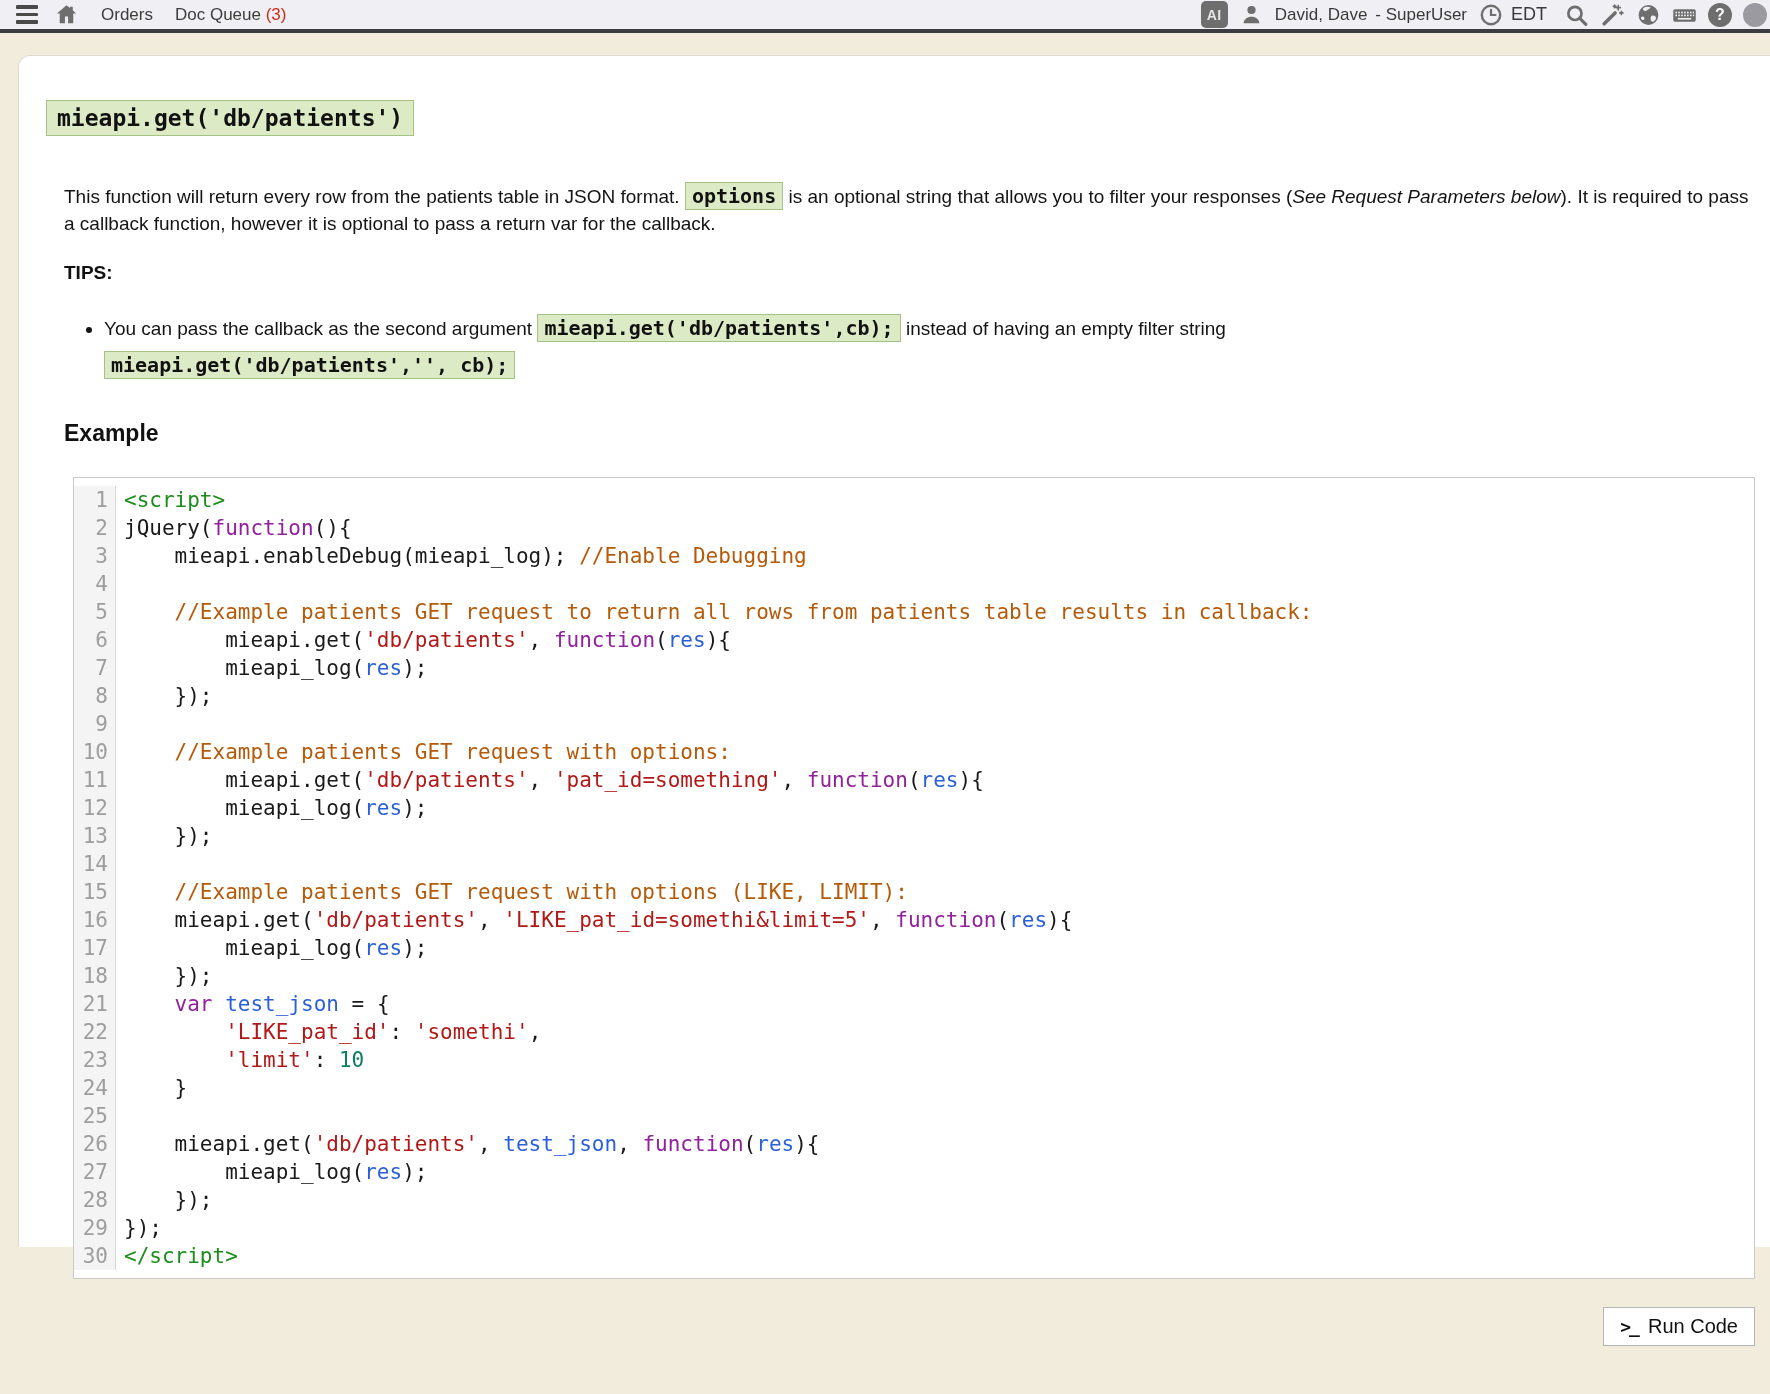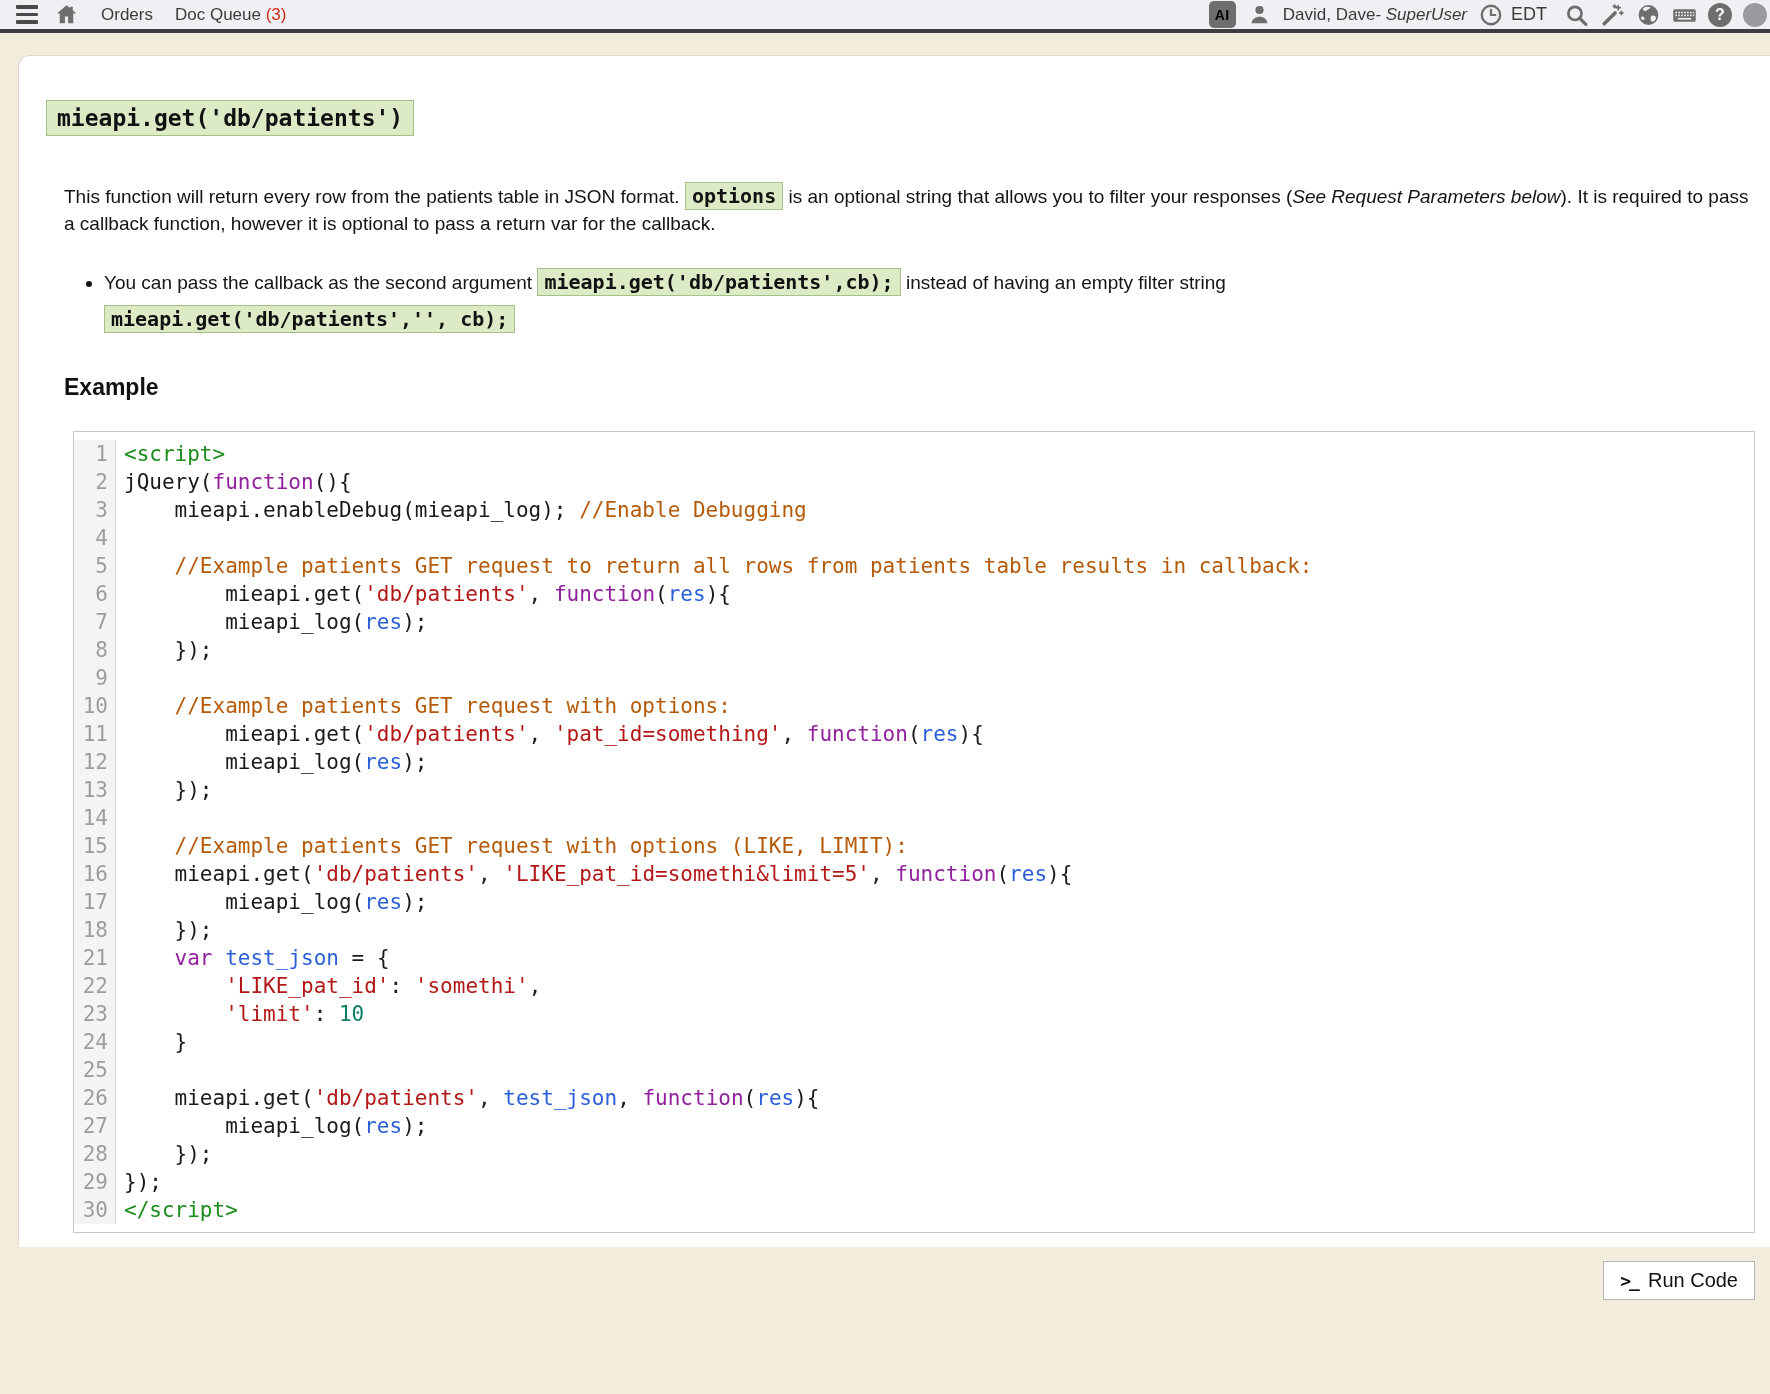--- a/index.html
+++ b/index.html
@@ -9,24 +9,24 @@
   
   .topbar { height:33px; background:var(--bar-bg,#F0EFF3); border-bottom:4px solid var(--bar-border,#3D3C40);
             display:flex; align-items:center; padding:0 17px 0 14px; gap:14px; overflow:hidden; }
   .hamburger { display:flex; flex-direction:column; gap:4px; cursor:pointer; padding:2px; }
   .hamburger span { width:22px; height:3.5px; background:#4A4A4A; border-radius:1px; }
   .bar-icon { width:25px; height:25px; flex:0 0 auto; display:flex; align-items:center; justify-content:center; }
   .bar-icon svg { display:block; }
   .nav-link { font-size:17px; color:#3C3C3C; text-decoration:none; margin-left:8px; white-space:nowrap; }
   .nav-badge { color:var(--badge-red,#CC2A1D); }
   .topbar-right { margin-left:auto; display:flex; align-items:center; gap:11px; padding-right:0; }
-  .ai-badge { width:27px; height:27px; border-radius:5px; background:var(--icon-gray,#6E6E6E); color:#000000;
+  .ai-badge { width:27px; height:27px; border-radius:5px; background:var(--icon-gray,#6E6E6E); color:#e5e5e5;
               font-weight:bold; font-size:14px; display:flex; align-items:center; justify-content:center; letter-spacing:0.5px; }
   .user-text { font-size:17px; color:#3A3A3A; white-space:nowrap; }
-  .user-role { font-style:italic; }
+  .user-role { margin-left:8px; }
   .tz-text { font-size:18px; color:#3A3A3A; margin-left:-3px; }
   .help-circle { width:24px; height:24px; border-radius:50%; background:var(--icon-gray,#6E6E6E); color:#fff;
                  font-weight:bold; font-size:16px; display:flex; align-items:center; justify-content:center; }
   .partial-circle { width:24px; height:24px; border-radius:50%; background:#9A9AA0; margin-right:-14px; flex:0 0 auto; }
 
   
   .page { position:relative; height:1214px; }
   .card { position:absolute; left:18px; top:22px; right:0; bottom:0; background:#fff;
           border:1px solid var(--card-border,#DFDAD0); border-right:none; border-bottom:none;
           border-radius:12px 0 0 0; padding:44px 15px 0 27px; }
@@ -138,20 +138,21 @@
   </div>
 </div>
 
 <div class="page">
   <div class="card">
 
     <span class="doc-title-chip">mieapi.get('db/patients')</span>
 
     <p class="intro"><span>This function will return every row from the patients table in JSON format. </span><code class="chip">options</code><span> is an optional string that allows you to filter your responses (</span><em>See Request Parameters below</em><span>). It is required to pass a callback function, however it is optional to pass a return var for the callback.</span></p>
 
+    <p class="tips-label">TIPS:</p>
 
     <ul class="tip-list">
       <li class="tip"><span>You can pass the callback as the second argument </span><code class="chip">mieapi.get('db/patients',cb);</code><span> instead of having an empty filter string </span><code class="chip">mieapi.get('db/patients','', cb);</code></li>
     </ul>
 
     <p class="example-label">Example</p>
 
     <div class="codeblock">
         <div class="codeline">
           <span class="ln">1</span>

